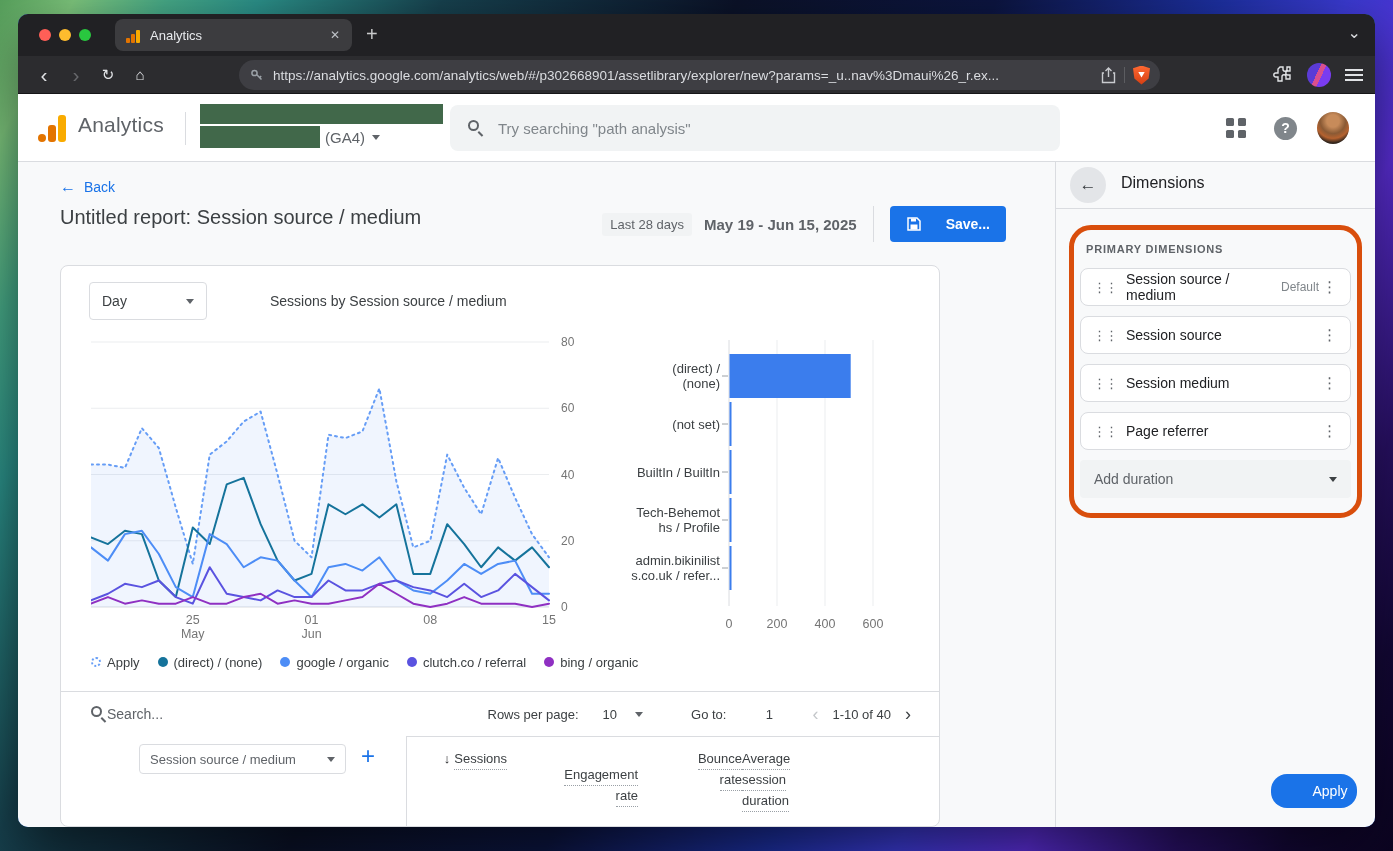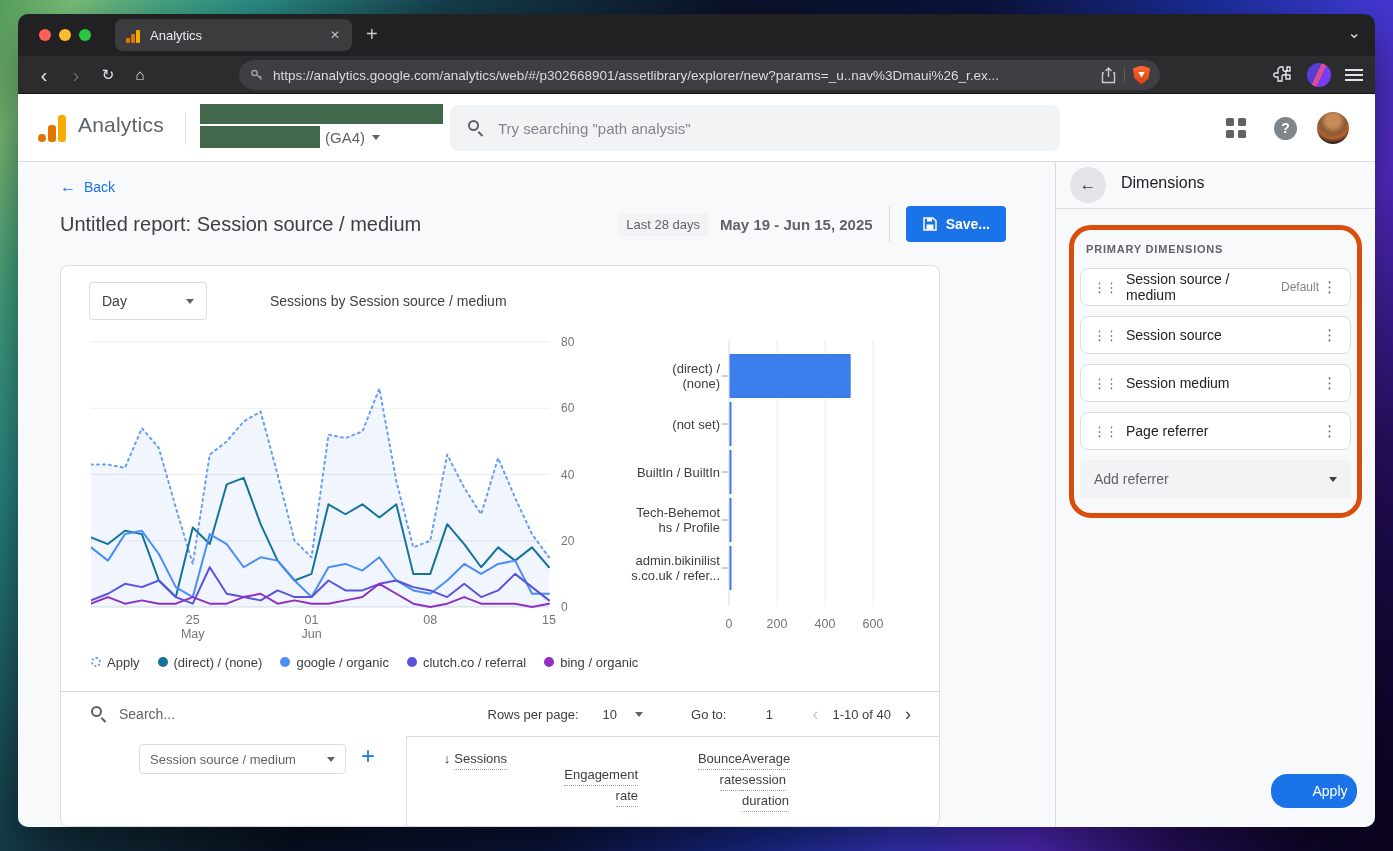--- a/index.html
+++ b/index.html
@@ -75,41 +75,41 @@
   .apps-grid { position:absolute; left:1208px; top:24px; width:20px; height:20px; display:grid; grid-template-columns:8px 8px; grid-template-rows:8px 8px; gap:4px; }
   .apps-grid i { background:#5f6368; border-radius:1.5px; }
   .help-circle { position:absolute; left:1256px; top:23px; width:23px; height:23px; border-radius:50%; background:#80868b; color:#fff; font-size:14px; font-weight:bold; text-align:center; line-height:23px; }
   .ga-avatar { position:absolute; left:1299px; top:18px; width:32px; height:32px; border-radius:50%;
                background:radial-gradient(circle at 50% 28%, #c78b5a 0 22%, #8a5a35 45%, #b5622f 62%, #33261d 78%, #262022 100%); }
   
   .content { flex:1; display:flex; min-height:0; }
   .main { width:1037px; background:#f8f9fa; position:relative; overflow:hidden; }
   .back-row { margin:16px 0 0 42px; display:flex; align-items:center; gap:8px; color:#1a73e8; font-size:14px; }
   .back-arrow { font-size:16px; }
-  .report-row { margin:10px 49px 0 42px; display:flex; align-items:center; justify-content:space-between; }
+  .report-row { margin:10px 49px 0 42px; display:flex; justify-content:space-between; }
   .report-title { font-size:20px; color:#3c4043; }
   .date-group { display:flex; align-items:center; }
   .date-chip { background:#f1f3f4; color:#5f6368; font-size:13px; padding:4px 8px; border-radius:3px; }
   .date-range { font-size:15px; font-weight:bold; color:#5f6368; margin-left:12px; }
   .vsep { width:1px; height:36px; background:#dadce0; margin:0 16px; }
   .save-btn { background:#1a73e8; border:none; color:#fff; height:36px; padding:0 16px; border-radius:4px; font-size:14px; font-weight:bold;
-              display:flex; align-items:center; gap:8px; font-family:inherit; }
+              display:flex; align-items:center; gap:24px; font-family:inherit; }
   
   .card { margin:23px 0 0 42px; width:880px; height:562px; background:#fff; border:1px solid #dadce0; border-radius:8px; position:relative; overflow:hidden; }
   .card-head { display:flex; align-items:center; height:70px; padding:0 28px; }
   .line-title { width:382px; font-size:14px; color:#3c4043; flex:none; }
   .day-select { width:118px; height:38px; border:1px solid #dadce0; border-radius:4px; display:flex; align-items:center; padding:0 12px; font-size:14px; color:#3c4043; justify-content:space-between; background:#fff; }
   .bar-title { margin-left:63px; font-size:14px; color:#3c4043; }
   .charts-row { display:flex; justify-content:space-between; padding:0 22px 0 30px; height:310px; }
   .legend-row { display:flex; gap:18px; padding-left:30px; margin-top:6px; align-items:center; font-size:13px; color:#3c4043; height:20px; }
   .legend-item { display:flex; align-items:center; gap:6px; }
   .legend-dot { width:10px; height:10px; border-radius:50%; flex:none; }
   .controls-row { margin-top:19px; border-top:1px solid #dadce0; height:45px; display:flex; align-items:center; padding:0 28px 0 30px; }
   .controls-row .mag i{ border-color:#5f6368; }
-  .search-input { border:none; outline:none; background:transparent; font-size:14px; color:#3c4043; margin-left:12px; flex:1; font-family:inherit; }
+  .search-input { border:none; outline:none; background:transparent; font-size:14px; color:#3c4043; flex:1; font-family:inherit; }
   .search-input::placeholder { color:#5f6368; }
   .ctl-label { font-size:13px; color:#3c4043; }
   .ctl-val { font-size:13px; color:#3c4043; }
   .rows-caret { margin-left:18px; }
   .caret-sm { width:0; height:0; border-left:4px solid transparent; border-right:4px solid transparent; border-top:5px solid #5f6368; display:inline-block; }
   .goto-input { width:30px; border:none; outline:none; background:transparent; font-size:13px; color:#3c4043; text-align:center; font-family:inherit; }
   .pg-prev { color:#c4c7ca; font-size:18px; }
   .pg-next { color:#3c4043; font-size:18px; }
   .table-head { position:relative; height:92px; }
   .dim-select { position:absolute; left:78px; top:8px; width:207px; height:30px; border:1px solid #dadce0; border-radius:4px; background:#fff;
@@ -417,20 +417,20 @@
         <div class="dim-item">
           <span class="drag-handle">
               <b>⋮</b>
               <b>⋮</b>
             </span>
           <span class="dim-label">Page referrer</span>
 
           <span class="kebab">⋮</span>
         </div>
         <div class="add-dim">
-          <span>Add referrer</span>
+          <span>Add duration</span>
           <span class="caret-sm"></span>
         </div>
       </div>
       <button class="apply-btn">Apply</button>
     </aside>
   </div>
 </div>
 
 </body></html>

